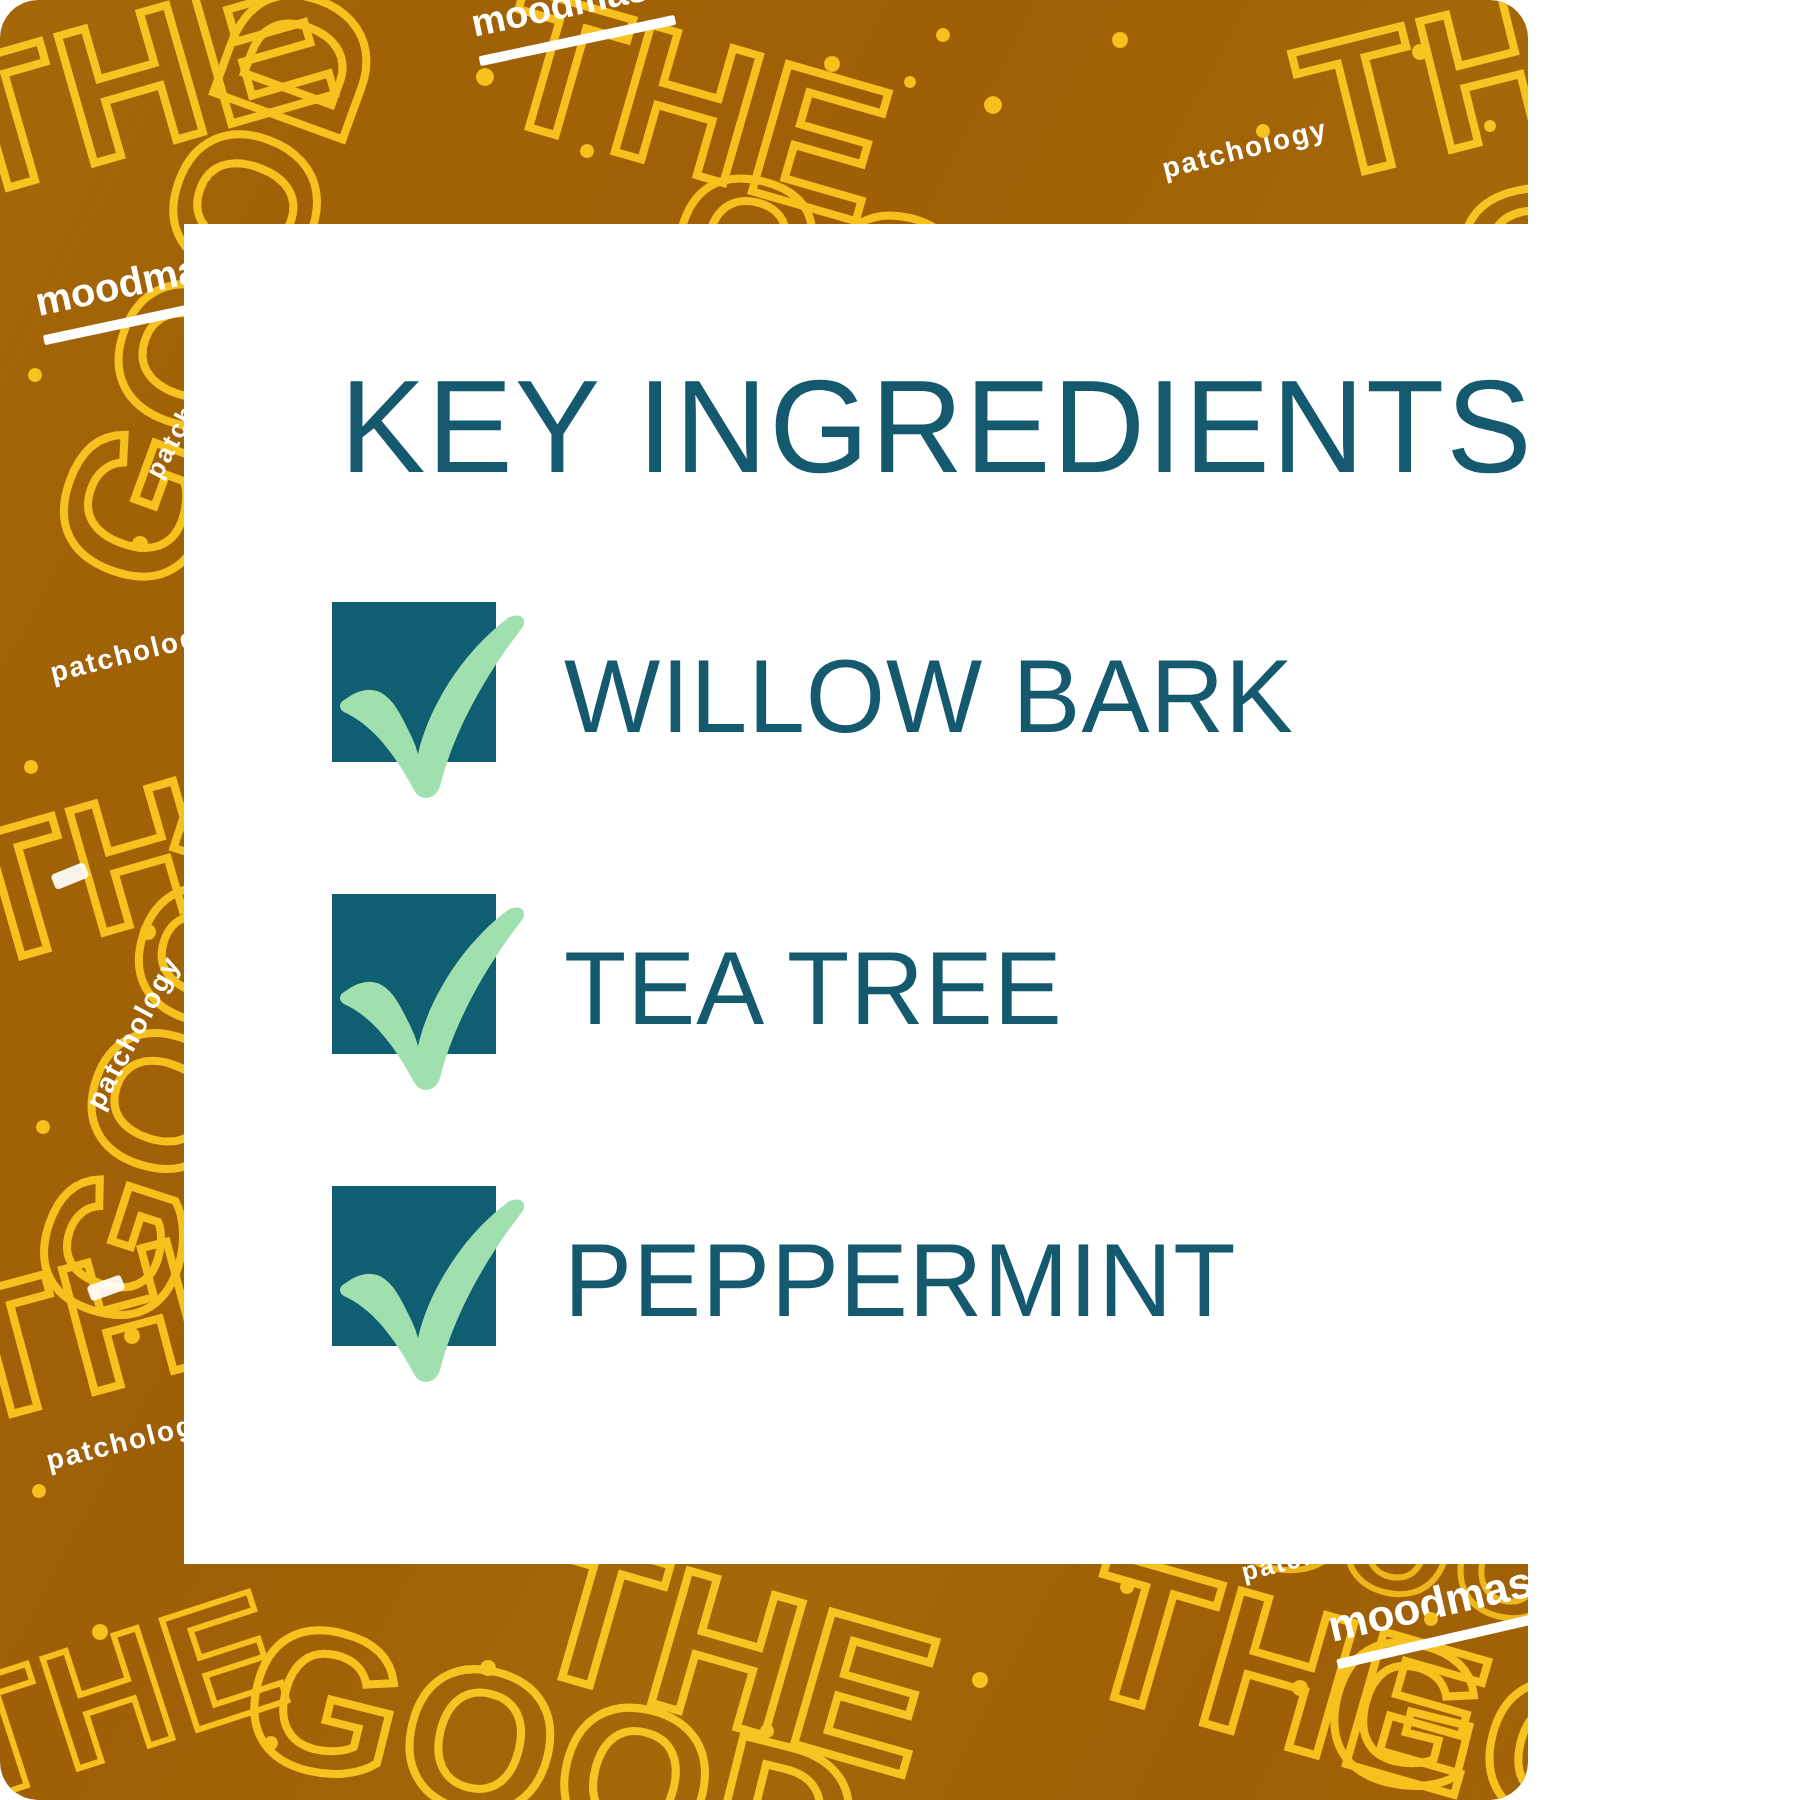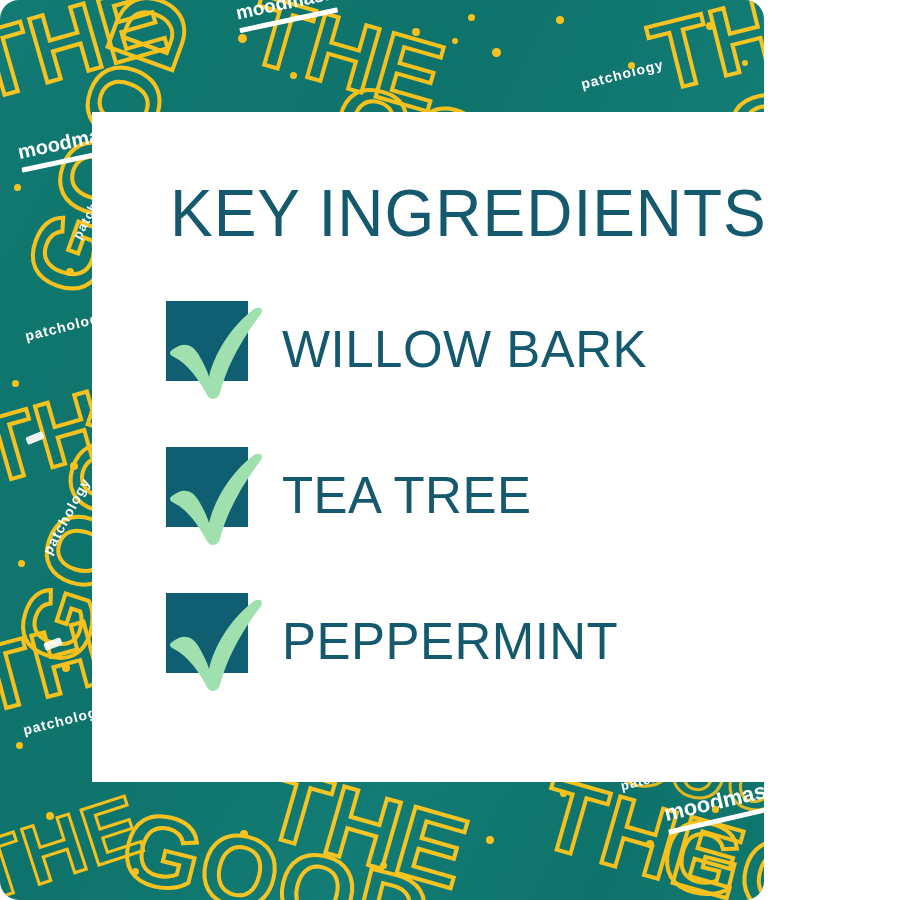--- a/index.html
+++ b/index.html
@@ -8,21 +8,21 @@
     width: 900px;
     height: 900px;
     overflow: hidden;
     font-family: "Liberation Sans", sans-serif;
   }
 
   #stage {
     position: relative;
     width: 764px;
     height: 900px;
-    background: #0f766e;
+    background: #a16207;
     overflow: hidden;
     border-radius: 19px;
   }
 
   
   .bg-layer {
     position: absolute;
     inset: 0;
     pointer-events: none;
   }

